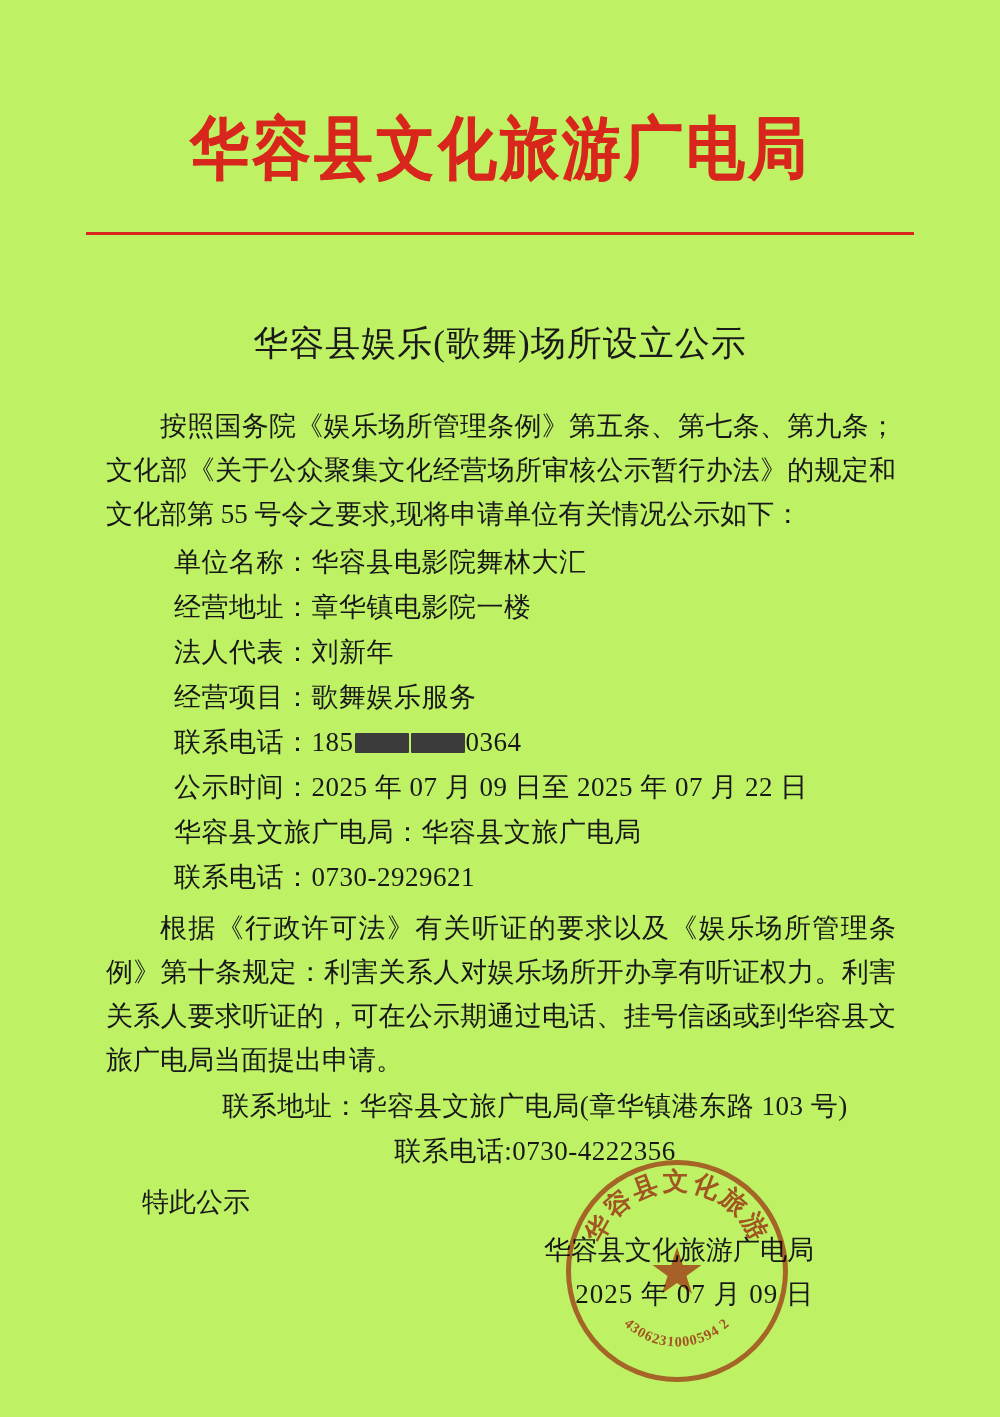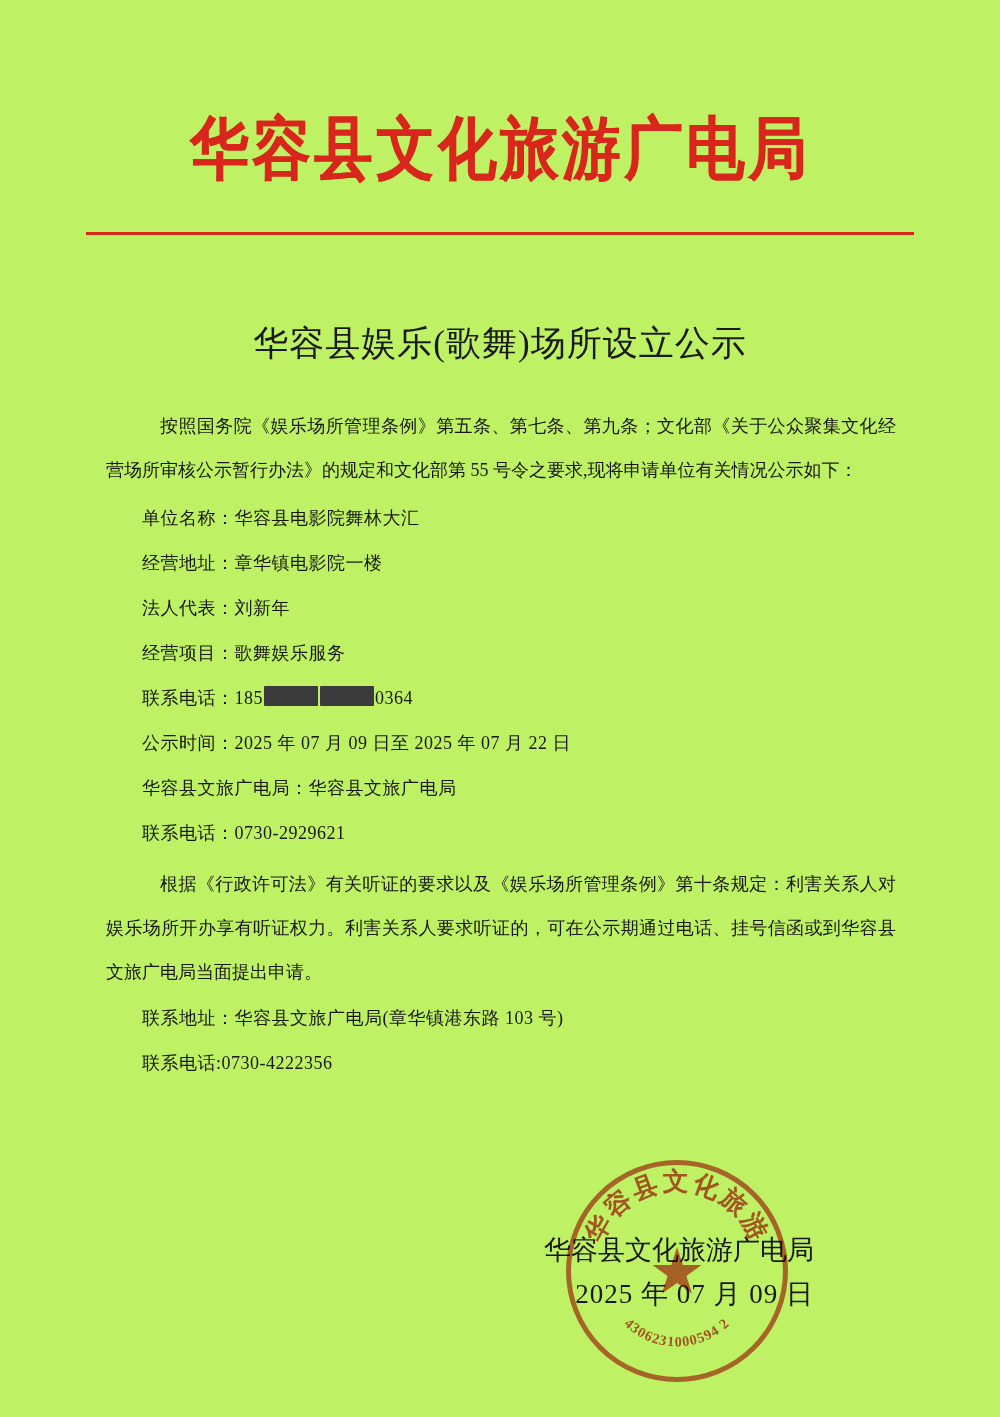--- a/index.html
+++ b/index.html
@@ -60,21 +60,21 @@
     margin-top: 20px;
   }
 
   
   .body-wrap {
     position: absolute;
     left: 106px;
     top: 404px;
     width: 790px;
     color: #181818;
-    font-size: 18px;
+    font-size: 27px;
     line-height: 44px;
   }
   .para {
     text-align: justify;
     text-justify: inter-ideograph;
     margin: 0 0 2px 0;
   }
   .para.indent {
     text-indent: 54px;
   }
@@ -85,20 +85,21 @@
   }
   .field-row {
     display: block;
     margin: 0;
     padding: 0 0 0 36px;
     line-height: 45px;
     white-space: nowrap;
   }
   .field-label {
     letter-spacing: 0.5px;
+    margin-left: 32px;
   }
   .field-value {
     letter-spacing: 0.5px;
     margin-top: 8px;
   }
   .redacted {
     display: inline-block;
     width: 54px;
     height: 20px;
     background: #3b3b3b;
@@ -107,20 +108,21 @@
     margin: 0 1px;
   }
   .para-block {
     margin-top: 6px;
   }
   .tail-row {
     display: block;
     padding: 0 0 0 36px;
     line-height: 45px;
     white-space: nowrap;
+    text-align: center;
   }
   .closing {
     padding: 6px 0 0 36px;
     line-height: 45px;
   }
 
   
   .signature {
     position: absolute;
     right: 186px;
@@ -228,20 +230,21 @@
     <p class="para indent para-block">根据《行政许可法》有关听证的要求以及《娱乐场所管理条例》第十条规定：利害关系人对娱乐场所开办享有听证权力。利害关系人要求听证的，可在公示期通过电话、挂号信函或到华容县文旅广电局当面提出申请。</p>
 
     <div class="tail-row">
       <span class="field-label">联系地址：</span><span class="field-value">华容县文旅广电局(章华镇港东路 103 号)</span>
     </div>
 
     <div class="tail-row">
       <span class="field-label">联系电话:</span><span class="field-value">0730-4222356</span>
     </div>
 
+    <div class="closing">特此公示</div>
   </div>
 
   <div class="signature">
     <div>华容县文化旅游广电局</div>
     <div class="sig-date">2025 年 07 月 09 日</div>
   </div>
 
   <div class="seal">
     <svg class="seal-arc" viewBox="0 0 222 222">
       <defs>

